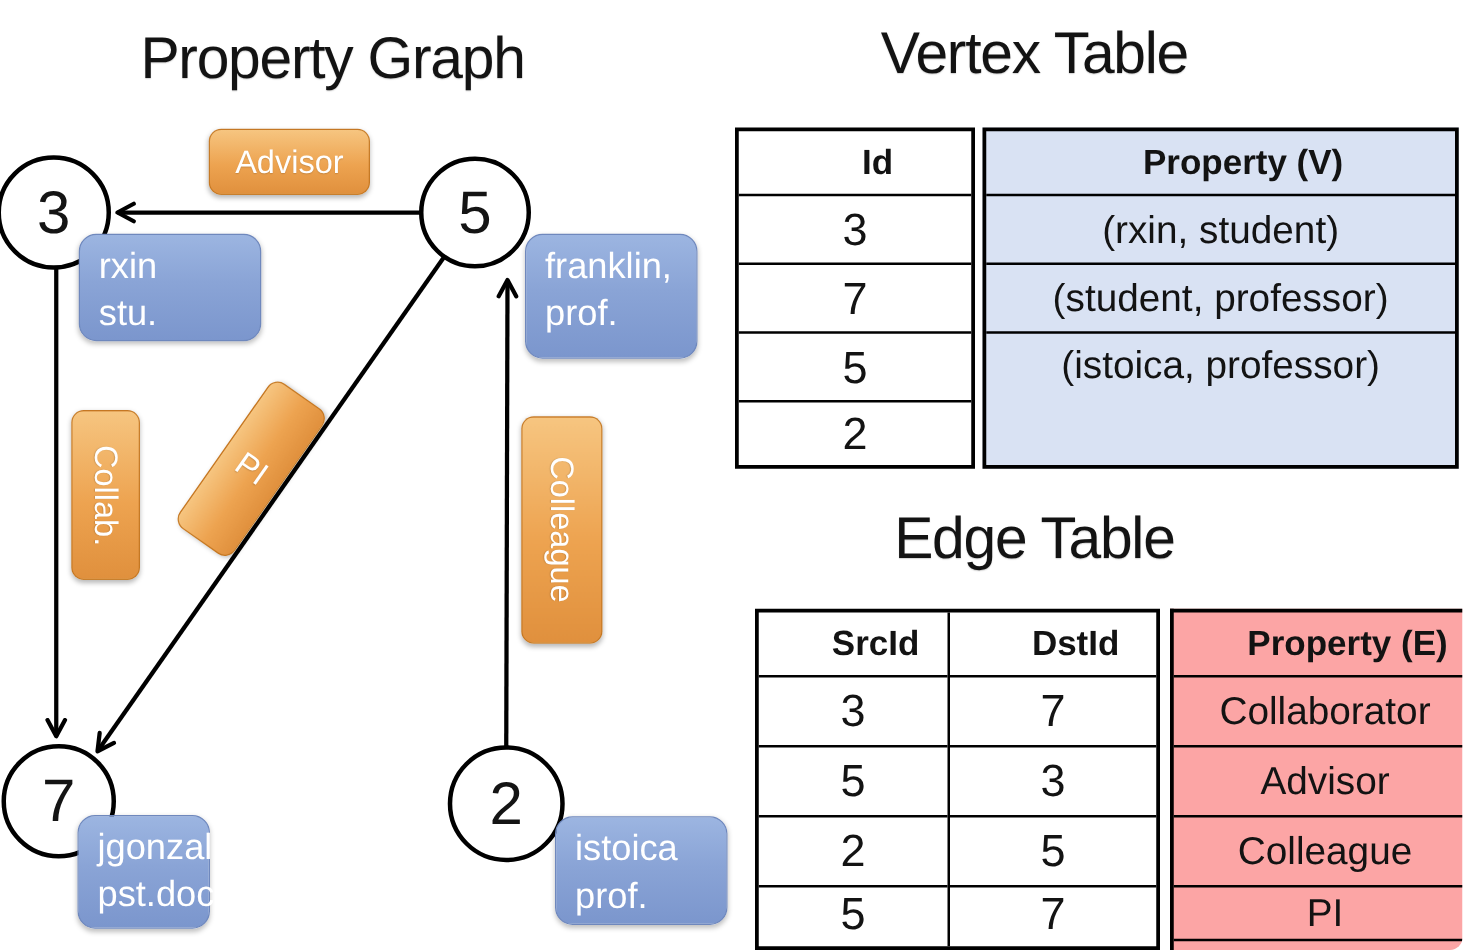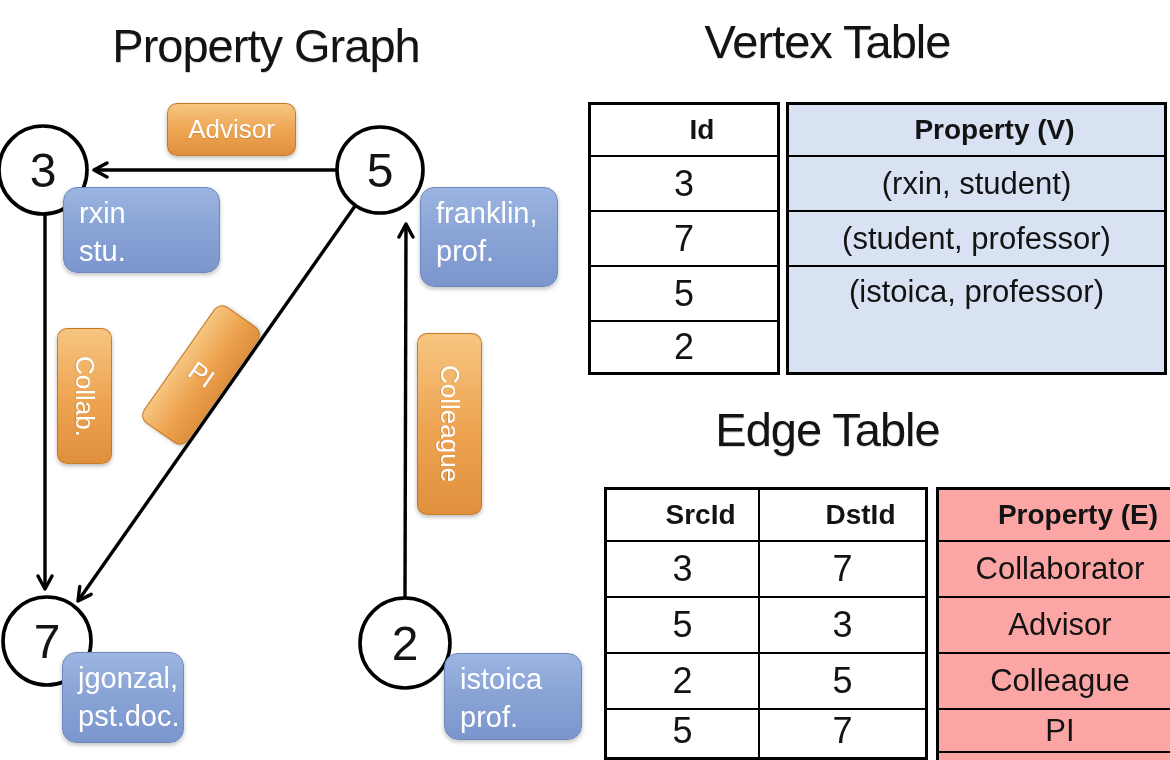--- a/index.html
+++ b/index.html
@@ -1,18 +1,18 @@
 <!DOCTYPE html>
 <html><head>
 <meta charset="utf-8">
 <style>
   html,body{margin:0;padding:0;background:#fff;}
   .stage{
     position:relative;width:1170px;height:760px;background:#ffffff;overflow:hidden;
-    font-family:"Liberation Sans",sans-serif;color:#111;
+    font-family:"Liberation Sans",sans-serif;color:#111;border-radius:10px;
   }
   
   .big-title{
     position:absolute;text-align:center;font-size:47px;letter-spacing:-1px;
     color:#131313;white-space:nowrap;text-shadow:0 1px 1px rgba(0,0,0,0.18);
   }
   #graph-title{left:0;top:18px;width:532px;}
   #vertex-title{left:560px;top:14px;width:535px;}
   #edge-title{left:560px;top:402px;width:535px;}
 
@@ -34,23 +34,23 @@
   #label-collab{left:57px;top:328px;width:53px;height:134px;}
   #label-colleague{left:417px;top:333px;width:63px;height:180px;}
   #label-pi{left:130px;top:348px;width:140px;height:52px;transform:rotate(-55deg);}
   #label-pi .pi-text{writing-mode:vertical-rl;}
   .vlabel{
     position:absolute;box-sizing:border-box;padding:6px 8px 0 15px;
     background:linear-gradient(180deg,#9cb5e1 0%,#8aa4d6 45%,#7b96cd 100%);
     border:1px solid #6f88bd;border-radius:14px;color:#fff;
     font-size:29px;line-height:38px;box-shadow:0 2px 4px rgba(0,0,0,0.25);
   }
-  #vlabel-3{left:63px;top:187px;width:157px;height:86px;}
+  #vlabel-3{left:63px;top:187px;width:146px;height:86px;}
   #vlabel-5{left:420px;top:187px;width:138px;height:100px;}
-  #vlabel-7{left:62px;top:652px;width:122px;height:91px;}
+  #vlabel-7{left:62px;top:652px;width:106px;height:91px;}
   #vlabel-2{left:444px;top:653px;width:138px;height:87px;}
 
   
   .tbl-group{position:absolute;display:flex;}
   #vertex-table{left:588px;top:102px;}
   #edge-table{left:588px;top:487px;margin-left:16px;}
   .subtable{border:3px solid #000;box-sizing:border-box;background:#fff;}
   .subtable .cell{
     box-sizing:border-box;display:flex;align-items:center;justify-content:center;
     white-space:nowrap;

